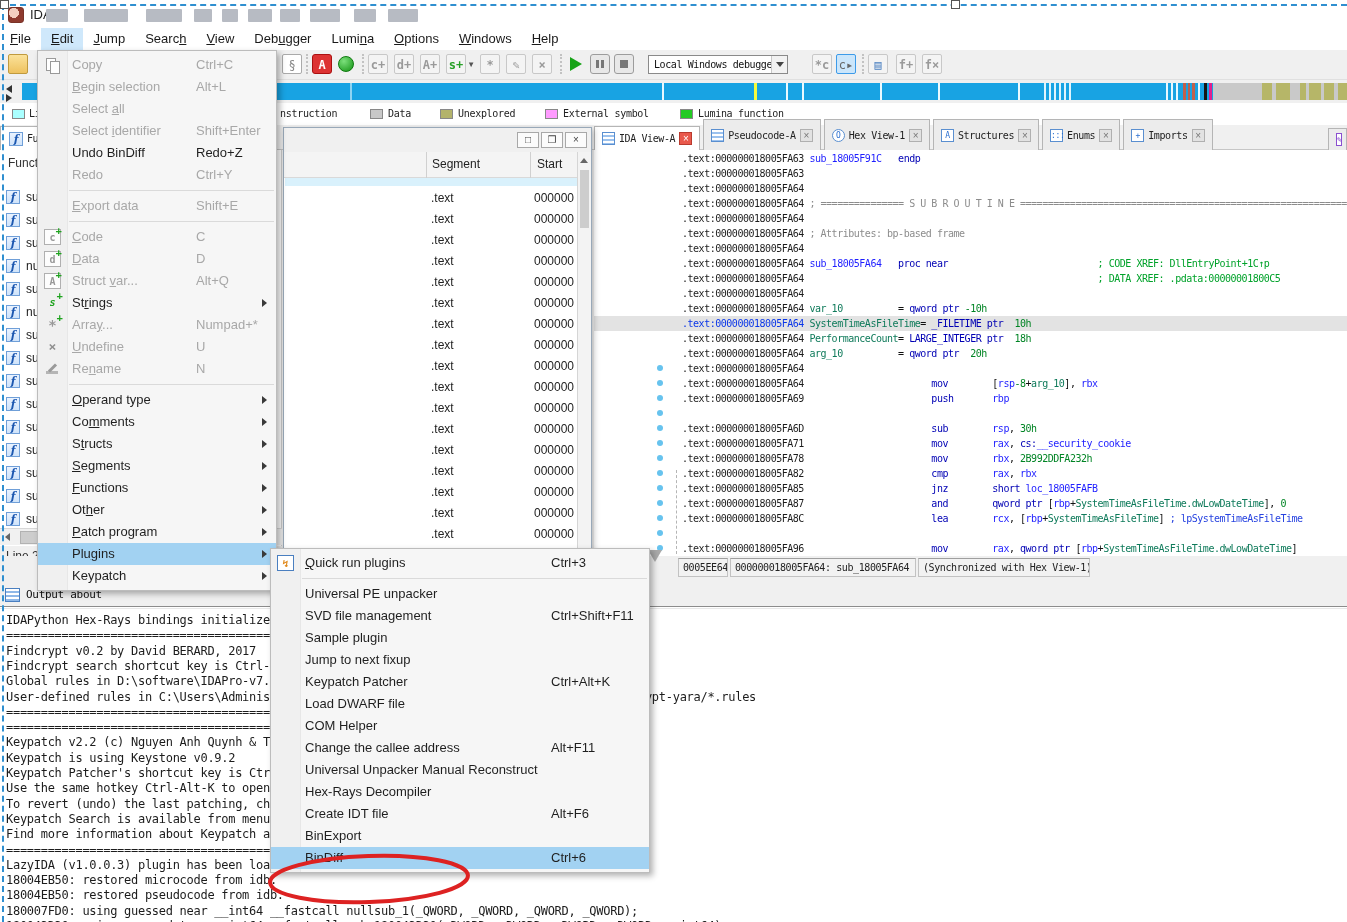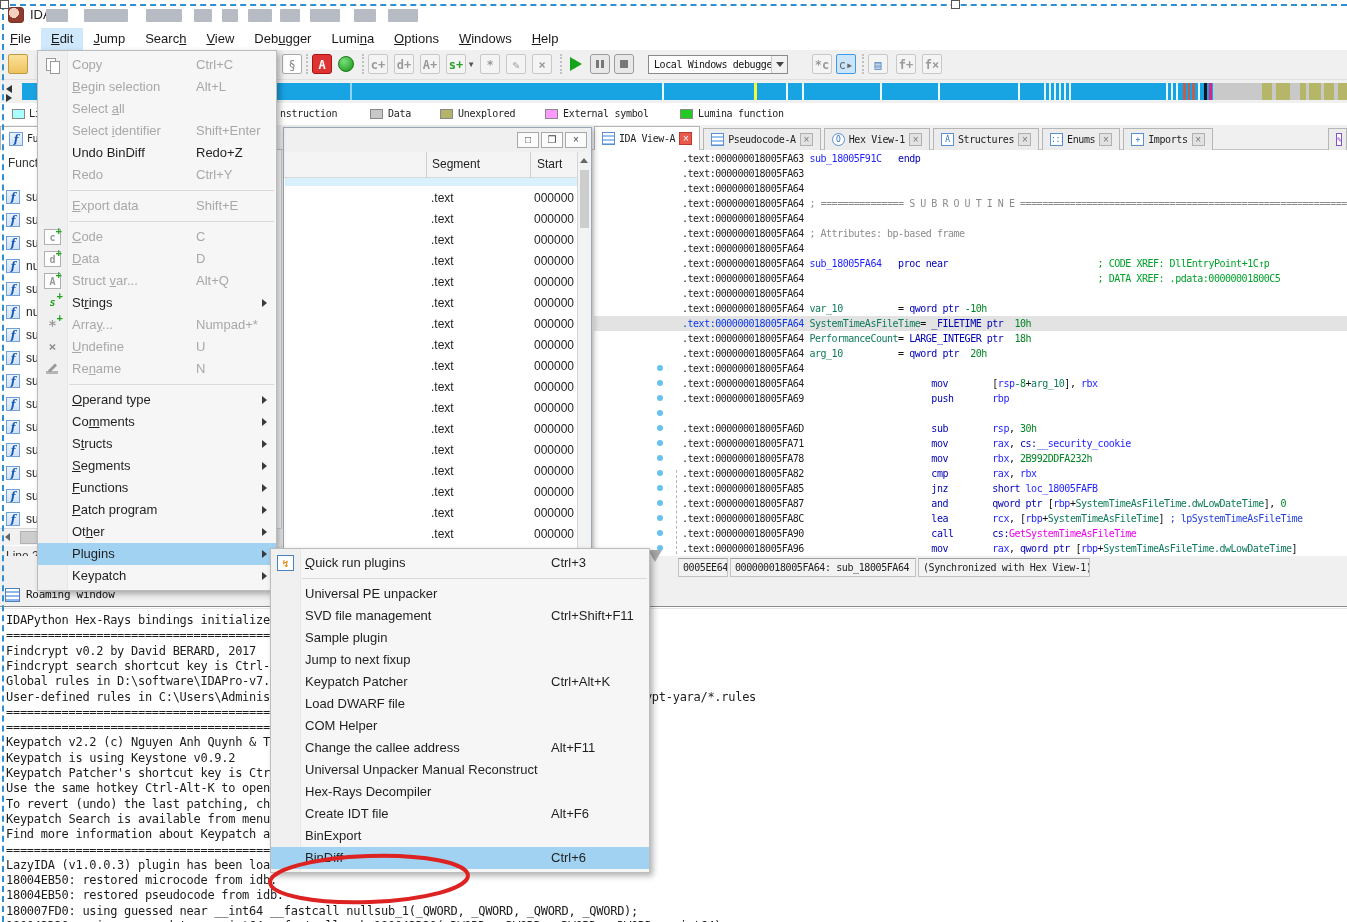--- a/index.html
+++ b/index.html
@@ -46,21 +46,21 @@
 .nvm{position:absolute;top:0;height:17px}
 
 
 .legend{position:absolute;left:0;top:103px;width:1347px;height:22px;background:#fff;font:10px/22px "DejaVu Sans Mono",monospace;letter-spacing:-0.3px;color:#222}
 .lg-sw{position:absolute;top:6px;width:13px;height:10px;border:1px solid #888}
 .lg-tx{position:absolute;top:0}
 
 
 .dockstrip{position:absolute;left:0;top:125px;width:1347px;height:25px;background:#f0f0f0;border-bottom:1px solid #c6c6c6}
 .tabbar{position:absolute;left:594px;top:126px;height:24px;display:flex;gap:3px;align-items:flex-end}
-.dtab{height:22px;display:flex;align-items:center;gap:4px;padding:0 7px;background:#ececec;border:1px solid #b5b5b5;border-bottom:none;font:10px "DejaVu Sans Mono",monospace;letter-spacing:-0.4px;color:#222;white-space:nowrap}
+.dtab{height:31px;display:flex;align-items:center;gap:4px;padding:0 7px;background:#ececec;border:1px solid #b5b5b5;border-bottom:none;font:10px "DejaVu Sans Mono",monospace;letter-spacing:-0.4px;color:#222;white-space:nowrap}
 .dtab.active{background:#fff;height:24px}
 .tabicon{width:13px;height:13px;border:1px solid #5a8fd0;background:#fff;font:8px/11px "DejaVu Sans Mono",monospace;text-align:center;color:#2a6fd0}
 .tabicon.lines{background:repeating-linear-gradient(#fff 0 2px,#9cc2ee 2px 4px)}
 .tclose{width:13px;height:13px;font:10px/11px "Liberation Sans",sans-serif;text-align:center}
 .tclose.red{background:#e9594c;border:1px solid #b93a2e;color:#fff}
 .tclose.gray{background:#e2e2e2;border:1px solid #b0b0b0;color:#777}
 
 
 .func-tab{position:absolute;left:0;top:126px;height:24px;background:#fff;border:1px solid #b5b5b5;border-bottom:none;display:flex;align-items:center;gap:4px;padding:0 8px;font:10px "DejaVu Sans Mono",monospace;letter-spacing:-0.4px}
 .funcpane{position:absolute;left:0;top:150px;width:282px;height:396px;background:#fff;border-right:1px solid #cfcfcf}
@@ -369,21 +369,20 @@
       <div class="dl" style="top: 211px;"><span class="a">.text:000000018005FA64</span></div>
       <div class="dl" style="top: 226px;"><span class="a">.text:000000018005FA64</span><span class="p">                       </span><span class="k">mov</span><span class="p">        </span><span class="p">[</span><span class="n">rsp</span><span class="g">-8</span><span class="p">+</span><span class="t">arg_10</span><span class="p">], </span><span class="n">rbx</span></div>
       <div class="dl" style="top: 241px;"><span class="a">.text:000000018005FA69</span><span class="p">                       </span><span class="k">push</span><span class="p">       </span><span class="n">rbp</span></div>
       <div class="dl" style="top: 271px;"><span class="a">.text:000000018005FA6D</span><span class="p">                       </span><span class="k">sub</span><span class="p">        </span><span class="n">rsp</span><span class="p">, </span><span class="g">30h</span></div>
       <div class="dl" style="top: 286px;"><span class="a">.text:000000018005FA71</span><span class="p">                       </span><span class="k">mov</span><span class="p">        </span><span class="n">rax</span><span class="p">, </span><span class="k">cs:</span><span class="n">__security_cookie</span></div>
       <div class="dl" style="top: 301px;"><span class="a">.text:000000018005FA78</span><span class="p">                       </span><span class="k">mov</span><span class="p">        </span><span class="n">rbx</span><span class="p">, </span><span class="g">2B992DDFA232h</span></div>
       <div class="dl" style="top: 316px;"><span class="a">.text:000000018005FA82</span><span class="p">                       </span><span class="k">cmp</span><span class="p">        </span><span class="n">rax</span><span class="p">, </span><span class="n">rbx</span></div>
       <div class="dl" style="top: 331px;"><span class="a">.text:000000018005FA85</span><span class="p">                       </span><span class="k">jnz</span><span class="p">        </span><span class="k">short </span><span class="n">loc_18005FAFB</span></div>
       <div class="dl" style="top: 346px;"><span class="a">.text:000000018005FA87</span><span class="p">                       </span><span class="k">and</span><span class="p">        </span><span class="k">qword ptr </span><span class="p">[</span><span class="n">rbp</span><span class="p">+</span><span class="t">SystemTimeAsFileTime.dwLowDateTime</span><span class="p">], </span><span class="g">0</span></div>
       <div class="dl" style="top: 361px;"><span class="a">.text:000000018005FA8C</span><span class="p">                       </span><span class="k">lea</span><span class="p">        </span><span class="n">rcx</span><span class="p">, [</span><span class="n">rbp</span><span class="p">+</span><span class="t">SystemTimeAsFileTime</span><span class="p">] </span><span class="cb">; lpSystemTimeAsFileTime</span></div>
-      <div class="dl" style="top: 376px;"><span class="a">.text:000000018005FA90</span><span class="p">                       </span><span class="k">call</span><span class="p">       </span><span class="k">cs:</span><span class="m">GetSystemTimeAsFileTime</span></div>
       <div class="dl" style="top: 391px;"><span class="a">.text:000000018005FA96</span><span class="p">                       </span><span class="k">mov</span><span class="p">        </span><span class="n">rax</span><span class="p">, </span><span class="k">qword ptr </span><span class="p">[</span><span class="n">rbp</span><span class="p">+</span><span class="t">SystemTimeAsFileTime.dwLowDateTime</span><span class="p">]</span></div>
     </div>
   <div id="dots">
       <div class="dot" style="left: 657px; top: 365px;"></div>
       <div class="dot" style="left: 657px; top: 380px;"></div>
       <div class="dot" style="left: 657px; top: 395px;"></div>
       <div class="dot" style="left: 657px; top: 410px;"></div>
       <div class="dot" style="left: 657px; top: 425px;"></div>
       <div class="dot" style="left: 657px; top: 440px;"></div>
       <div class="dot" style="left: 657px; top: 455px;"></div>
@@ -398,21 +397,21 @@
   <div class="cursor-arrow"></div>
 
   <div class="statusbar" id="statusbar">
       <div class="stc" style="left: 678px; width: 50px;">0005EE64</div>
       <div class="stc" style="left: 730px; width: 186px;">000000018005FA64: sub_18005FA64</div>
       <div class="stc" style="left: 918px; width: 172px;">(Synchronized with Hex View-1)</div>
     </div>
 
   <div class="outstrip">
     <div class="out-tabicon"></div>
-    <div class="out-tablabel">Roaming window</div>
+    <div class="out-tablabel">Output about</div>
   </div>
   <div class="outarea" id="outarea">
       <div class="ol" style="top: 6px;">IDAPython Hex-Rays bindings initialized.</div>
       <div class="ol" style="top: 21px;">============================================================</div>
       <div class="ol" style="top: 37px;">Findcrypt v0.2 by David BERARD, 2017</div>
       <div class="ol" style="top: 52px;">Findcrypt search shortcut key is Ctrl-Alt-F</div>
       <div class="ol" style="top: 67px;">Global rules in D:\software\IDAPro-v7.5\plugins\findcrypt3.rules</div>
       <div class="ol" style="top: 83px;">User-defined rules in C:\Users\Administrator\AppData\Roaming\Hex-Rays\IDA Pro\plugins\findcrypt-yara/*.rules</div>
       <div class="ol" style="top: 98px;">============================================================</div>
       <div class="ol" style="top: 113px;">============================================================</div>
@@ -537,22 +536,22 @@
       <div class="row"><div class="micon" style="color: rgb(31, 163, 31); font-style: italic;">s<span class="plus">+</span></div><span>St<u>r</u>ings</span><div class="subarr"></div></div>
       <div class="row dis"><div class="micon" style="font-size: 14px;">*<span class="plus">+</span></div><span>Arra<u>y</u>...</span><span class="sc" style="left: 158px;">Numpad+*</span></div>
       <div class="row dis"><div class="micon mi-undef">×</div><span><u>U</u>ndefine</span><span class="sc" style="left: 158px;">U</span></div>
       <div class="row dis"><div class="micon mi-rename"></div><span>Re<u>n</u>ame</span><span class="sc" style="left: 158px;">N</span></div>
       <div class="sep"></div>
       <div class="row"><span><u>O</u>perand type</span><div class="subarr"></div></div>
       <div class="row"><span>Co<u>m</u>ments</span><div class="subarr"></div></div>
       <div class="row"><span>S<u>t</u>ructs</span><div class="subarr"></div></div>
       <div class="row"><span><u>S</u>egments</span><div class="subarr"></div></div>
       <div class="row"><span><u>F</u>unctions</span><div class="subarr"></div></div>
+      <div class="row"><span>Ot<u>h</u>er</span><div class="subarr"></div></div>
       <div class="row"><span><u>P</u>atch program</span><div class="subarr"></div></div>
-      <div class="row"><span>Ot<u>h</u>er</span><div class="subarr"></div></div>
       <div class="row hl"><span>Plu<u>g</u>ins</span><div class="subarr"></div></div>
       <div class="row"><span>Keypatch</span><div class="subarr"></div></div>
     </div>
 
   <div class="menu" id="pluginsmenu" style="left:270px;top:548px;width:380px;z-index:41">
       <div class="row"><div class="micon mi-quick">↯</div><span><u>Q</u>uick run plugins</span><span class="sc" style="left: 280px;">Ctrl+3</span></div>
       <div class="sep"></div>
       <div class="row"><span>Universal PE unpacker</span></div>
       <div class="row"><span>SVD file management</span><span class="sc" style="left: 280px;">Ctrl+Shift+F11</span></div>
       <div class="row"><span>Sample plugin</span></div>

